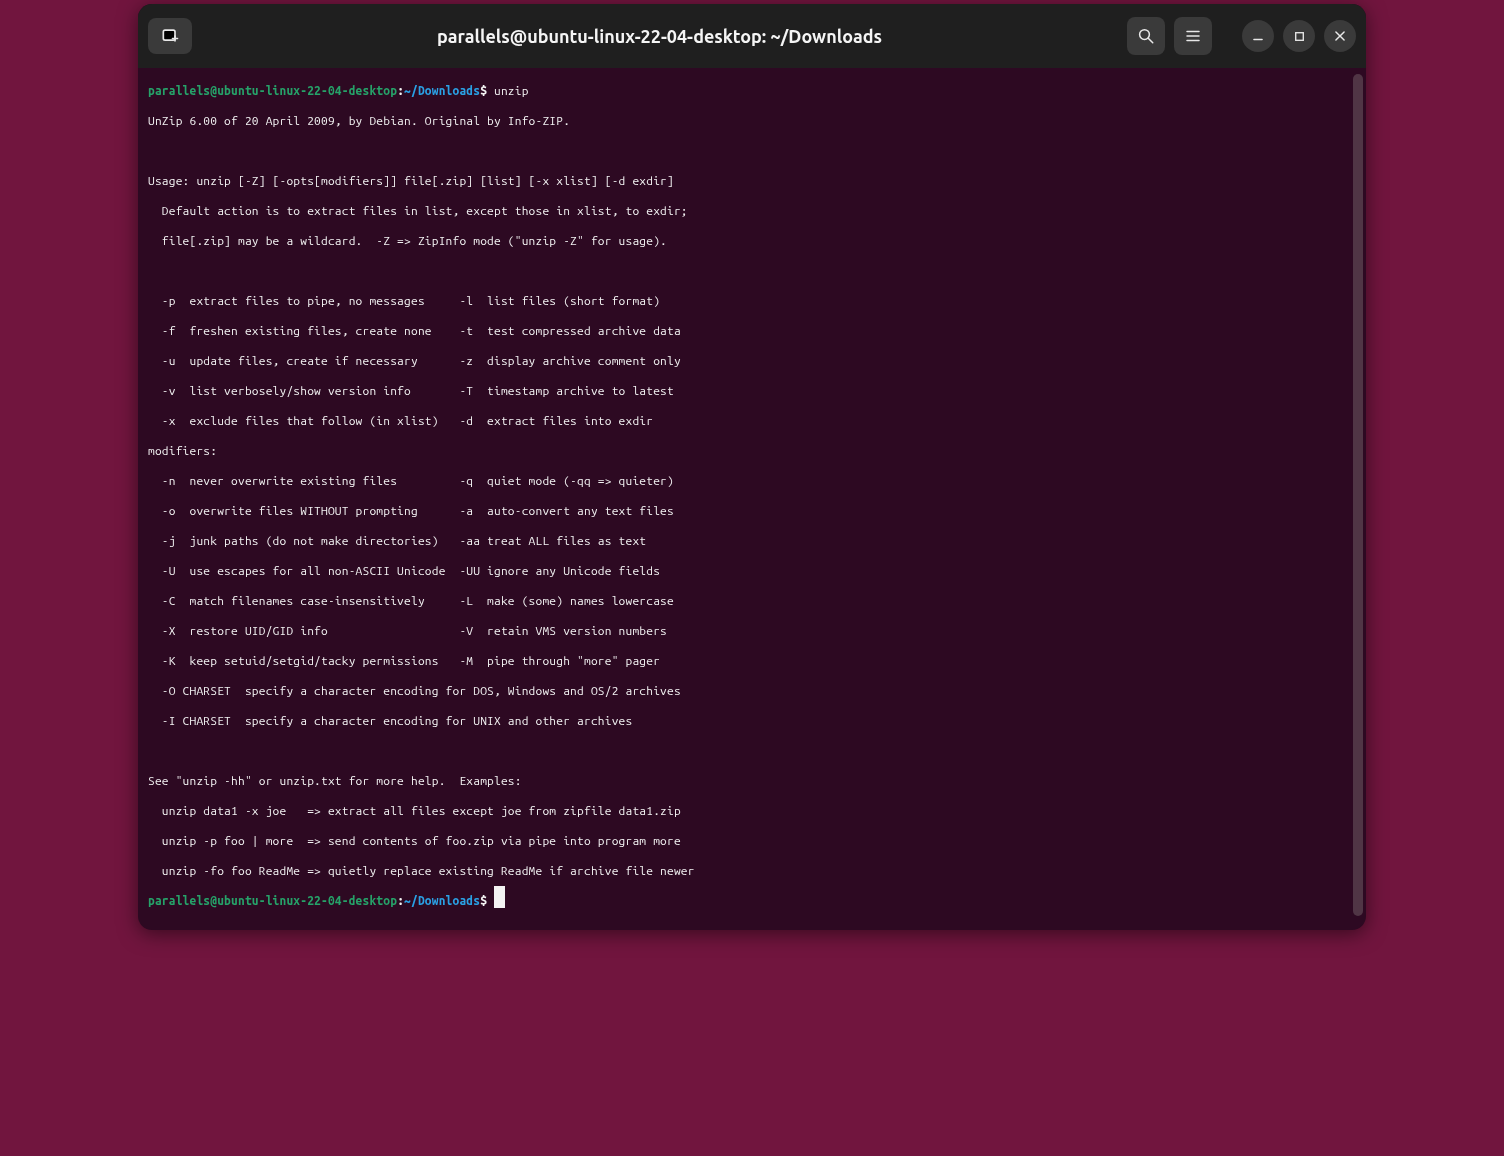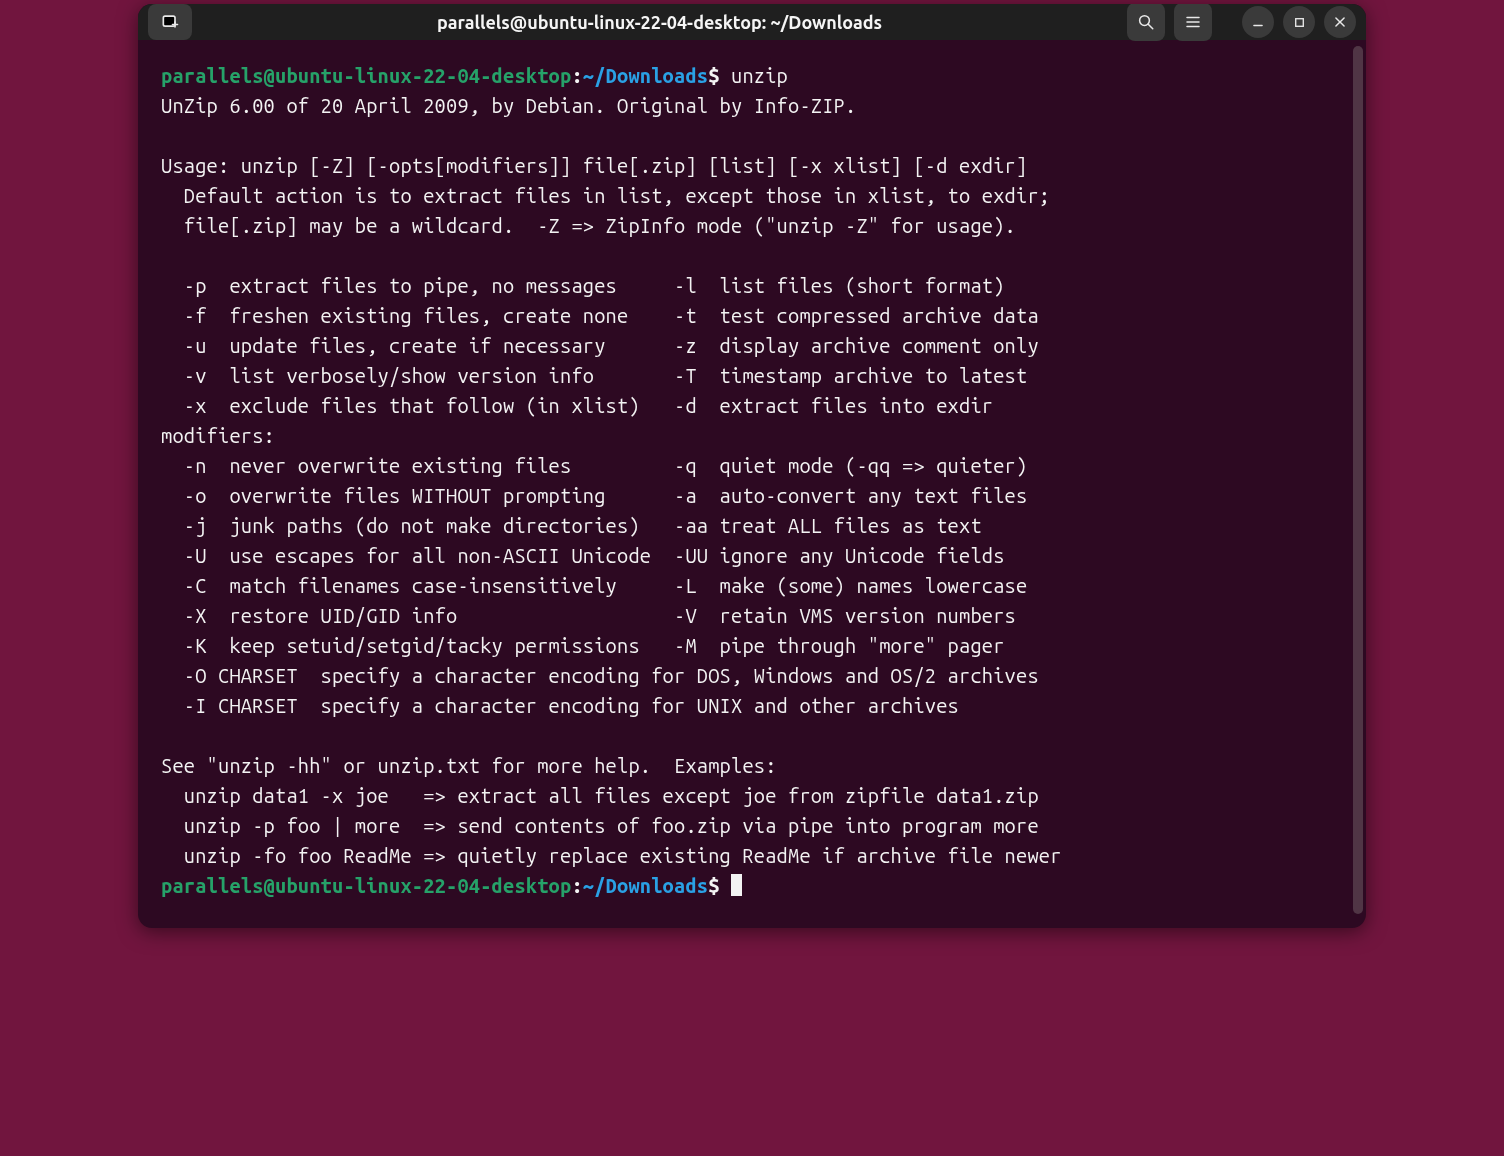--- a/index.html
+++ b/index.html
@@ -17,21 +17,21 @@
   html,body{margin:0;padding:0;background:#71153e;height:100%;font-family:sans-serif;}
   .window{
     width:1228px;
     margin:4px auto 0 auto;
     border-radius:14px;
     overflow:hidden;
     box-shadow:0 4px 20px rgba(0,0,0,.5);
     background:var(--bg);
   }
   .titlebar{
-    height:36px;
+    height:64px;
     background:var(--titlebar);
     display:flex;
     align-items:center;
     padding:0 10px;
     gap:9px;
   }
   .tab-new{
     width:44px;height:36px;
     background:var(--btn);
     border-radius:8px;
@@ -55,23 +55,23 @@
     cursor:pointer;
   }
   .tbtn.round{border-radius:50%;width:32px;height:32px;}
   .tbtn svg{stroke:#e8e8e8;fill:none;}
   .spacer{width:12px;}
   .terminal-wrap{
     position:relative;
     padding:8px 14px 14px 10px;
   }
   pre.terminal{
-    margin:13px;
+    margin:0;
     font-family:"Ubuntu Mono","DejaVu Sans Mono",monospace;
-    font-size:20px;
+    font-size:12px;
     line-height:30px;
     color:var(--term-fg);
     white-space:pre;
     letter-spacing:0.2px;
   }
   .p-user{color:var(--prompt-green);font-weight:bold;}
   .p-colon{color:var(--term-fg);font-weight:bold;}
   .p-path{color:var(--prompt-blue);font-weight:bold;}
   .p-dollar{color:var(--term-fg);font-weight:bold;}
   .cursor{

